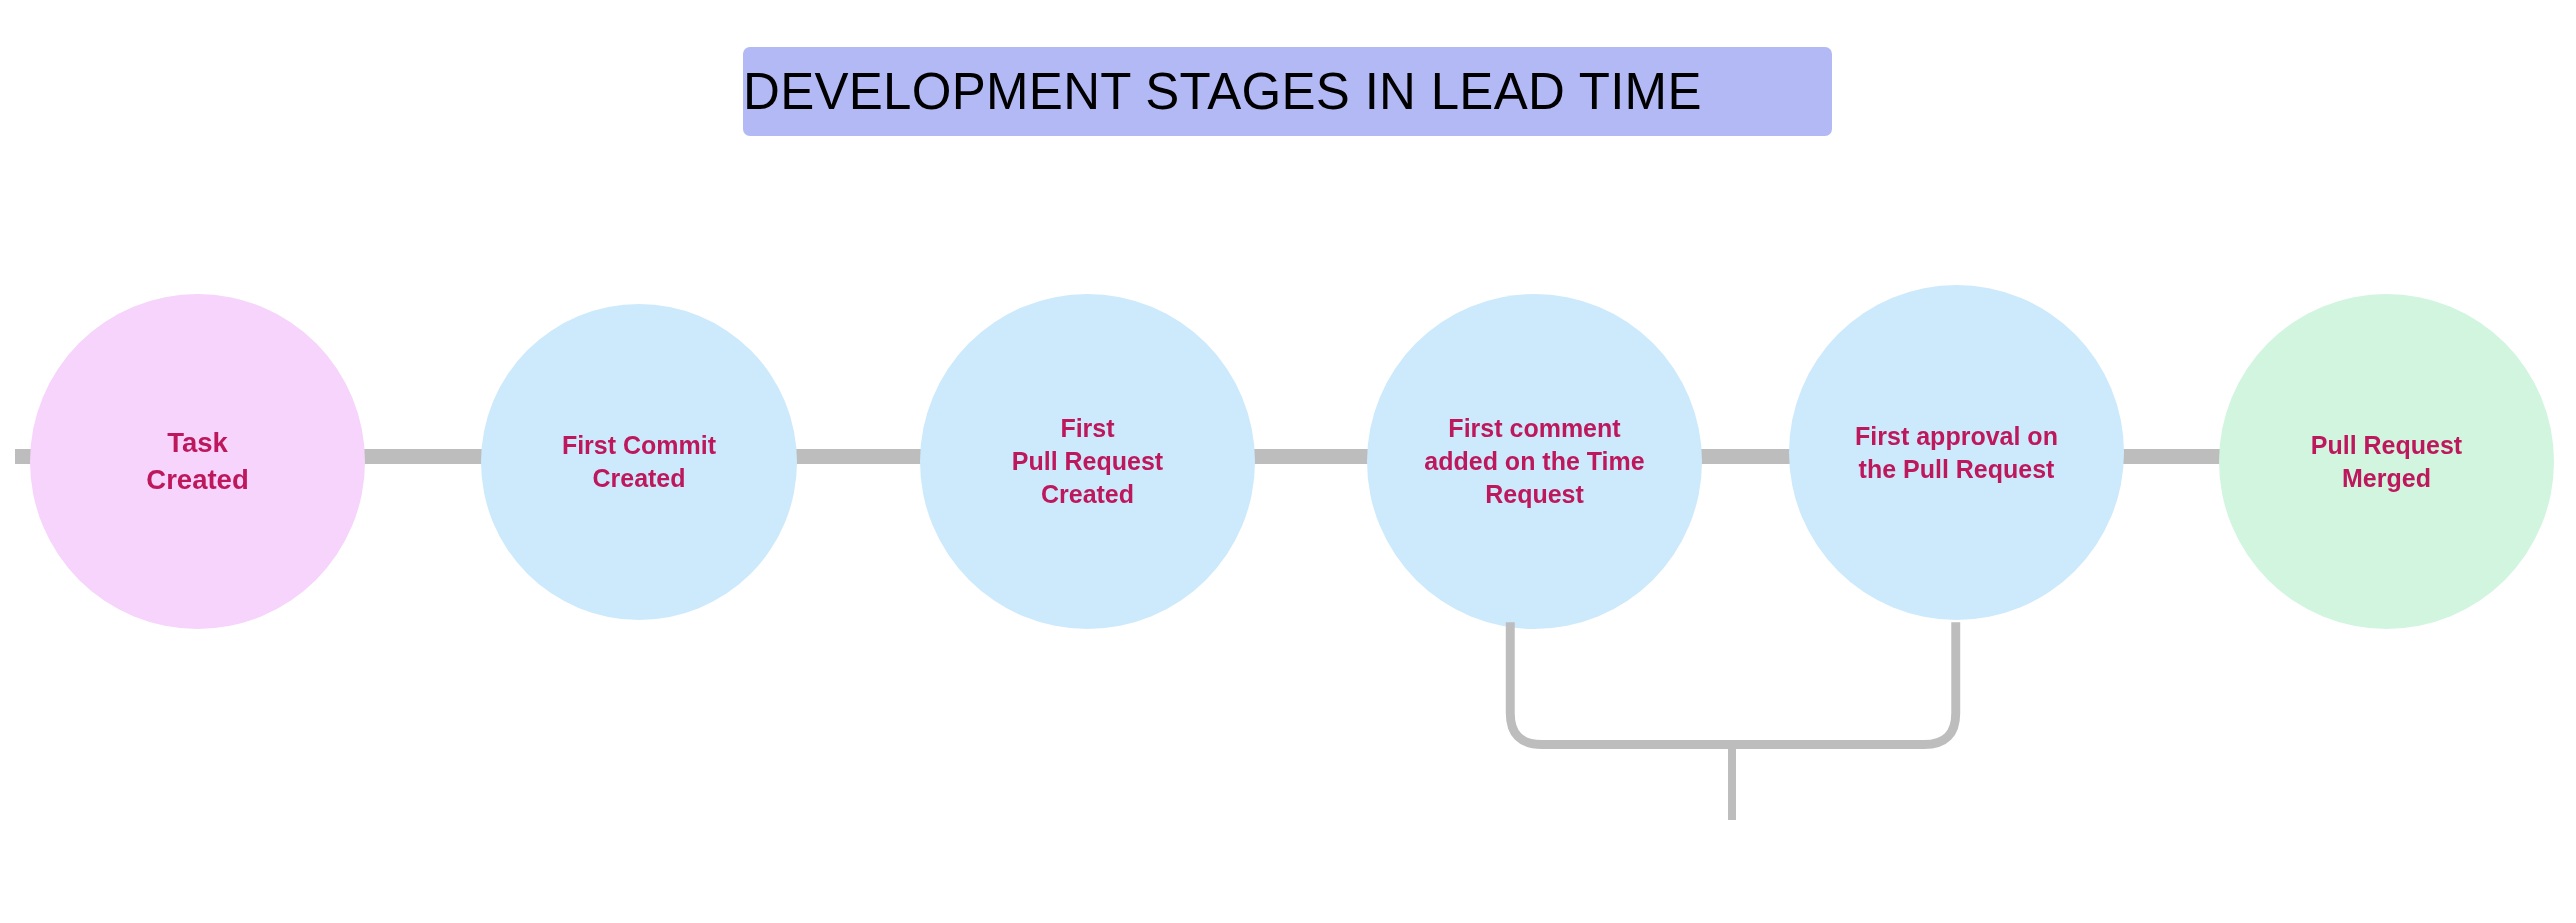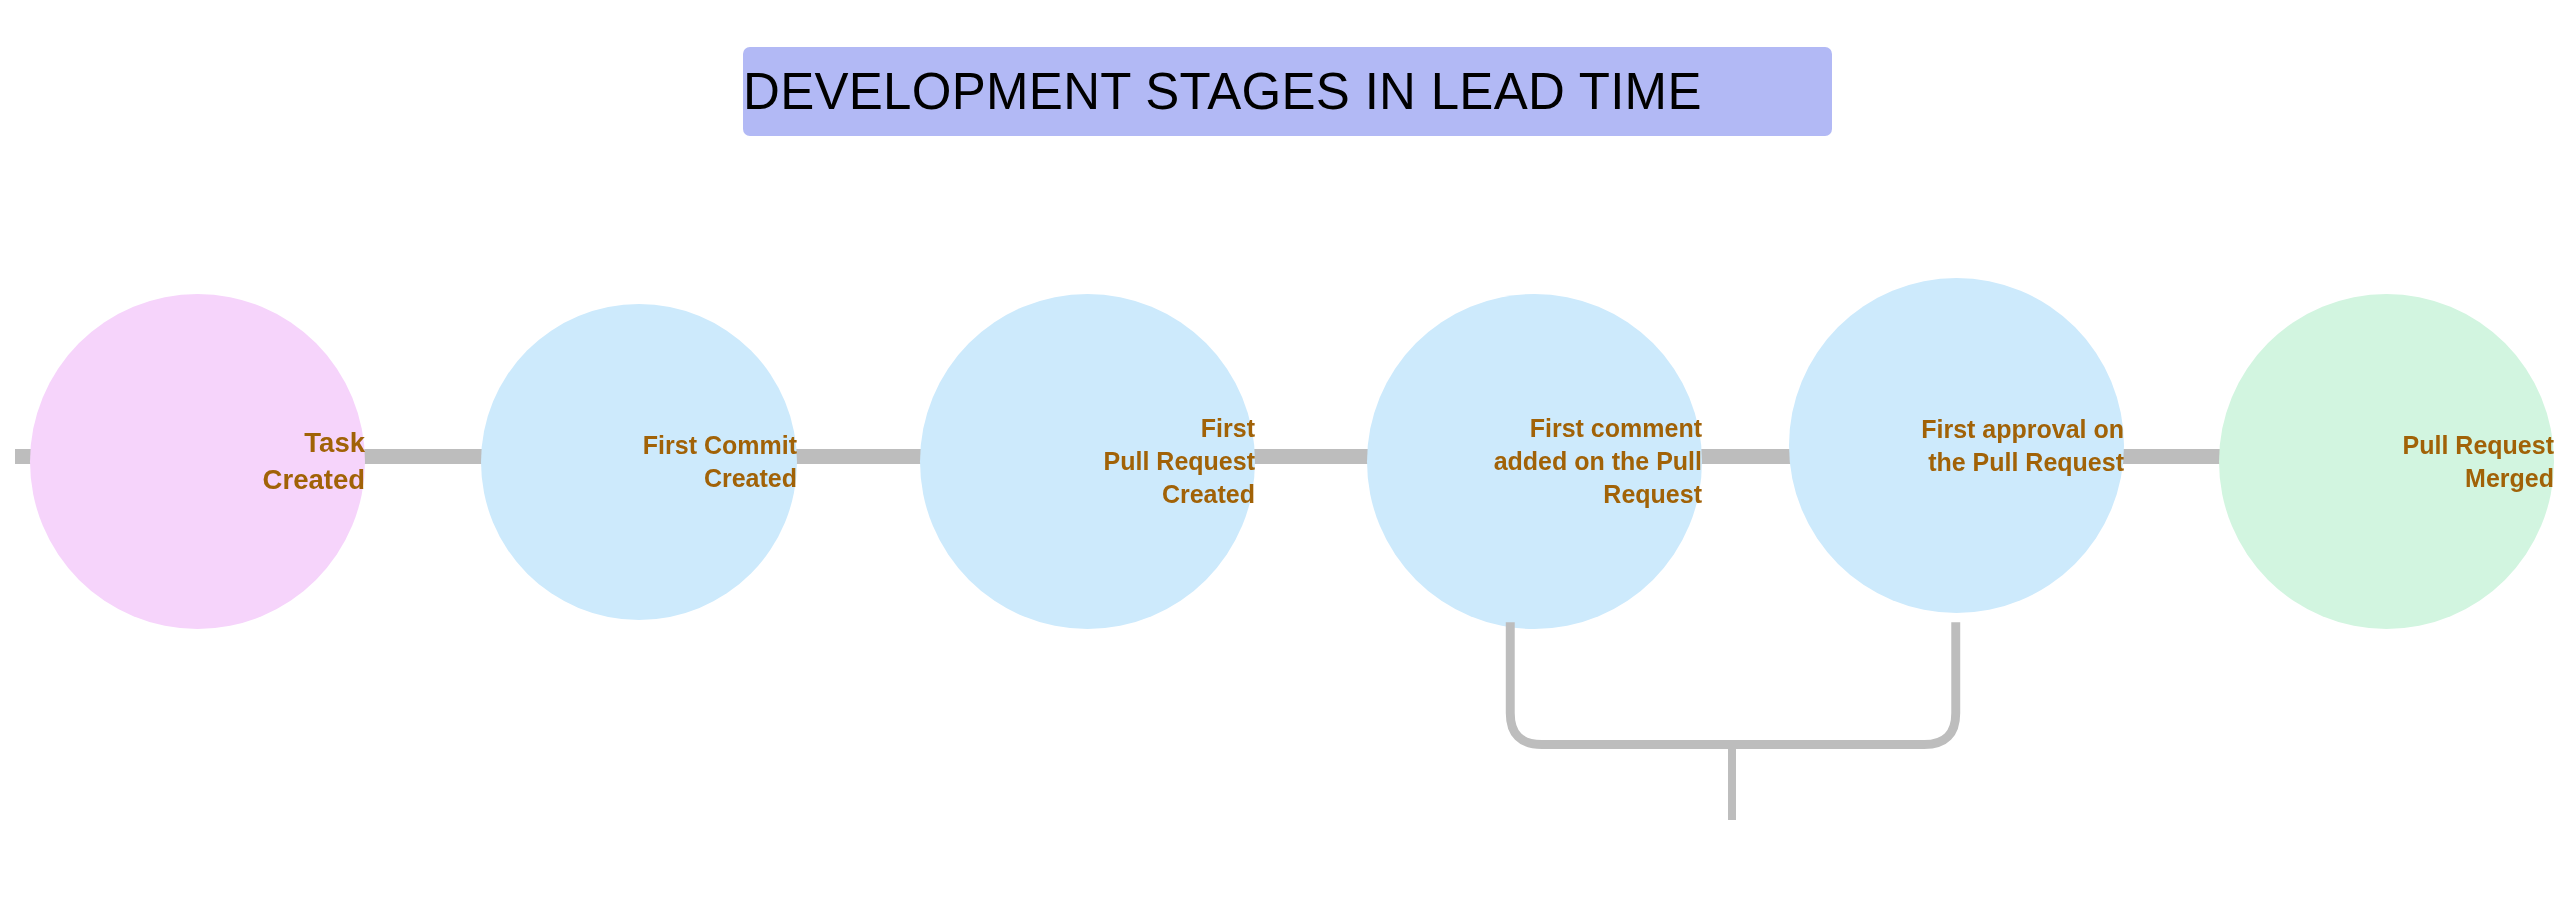--- a/index.html
+++ b/index.html
@@ -54,25 +54,24 @@
     border-radius: 50%;
     display: flex;
     align-items: center;
     justify-content: center;
     text-align: center;
     box-sizing: border-box;
   }
   .stage-label {
     font-family: "Liberation Sans", sans-serif;
     font-weight: bold;
-    color: #a16207;
+    color: #be185d;
     line-height: 1.32;
     white-space: pre-line;
     width: 130%;
-    text-align: right;
   }
 
   
   .bracket {
     position: absolute;
     left: 1502px;
     top: 622px;
     width: 462px;
     height: 135px;
   }
@@ -136,25 +135,25 @@
   </div>
 
   <div class="stage" style="left:920px;top:294px;width:335px;height:335px;background:#cdeafc;">
     <span class="stage-label" style="font-size:25px;">First
 Pull Request
 Created</span>
   </div>
 
   <div class="stage" style="left:1367px;top:294px;width:335px;height:335px;background:#cdeafc;">
     <span class="stage-label" style="font-size:25px;">First comment
-added on the Pull
+added on the Time
 Request</span>
   </div>
 
-  <div class="stage" style="left:1789px;top:278px;width:335px;height:335px;background:#cdeafc;">
+  <div class="stage" style="left:1789px;top:285px;width:335px;height:335px;background:#cdeafc;">
     <span class="stage-label" style="font-size:25px;">First approval on
 the Pull Request</span>
   </div>
 
   <div class="stage" style="left:2219px;top:294px;width:335px;height:335px;background:#d2f5e0;">
     <span class="stage-label" style="font-size:25px;">Pull Request
 Merged</span>
   </div>
 
   <div class="bracket">

